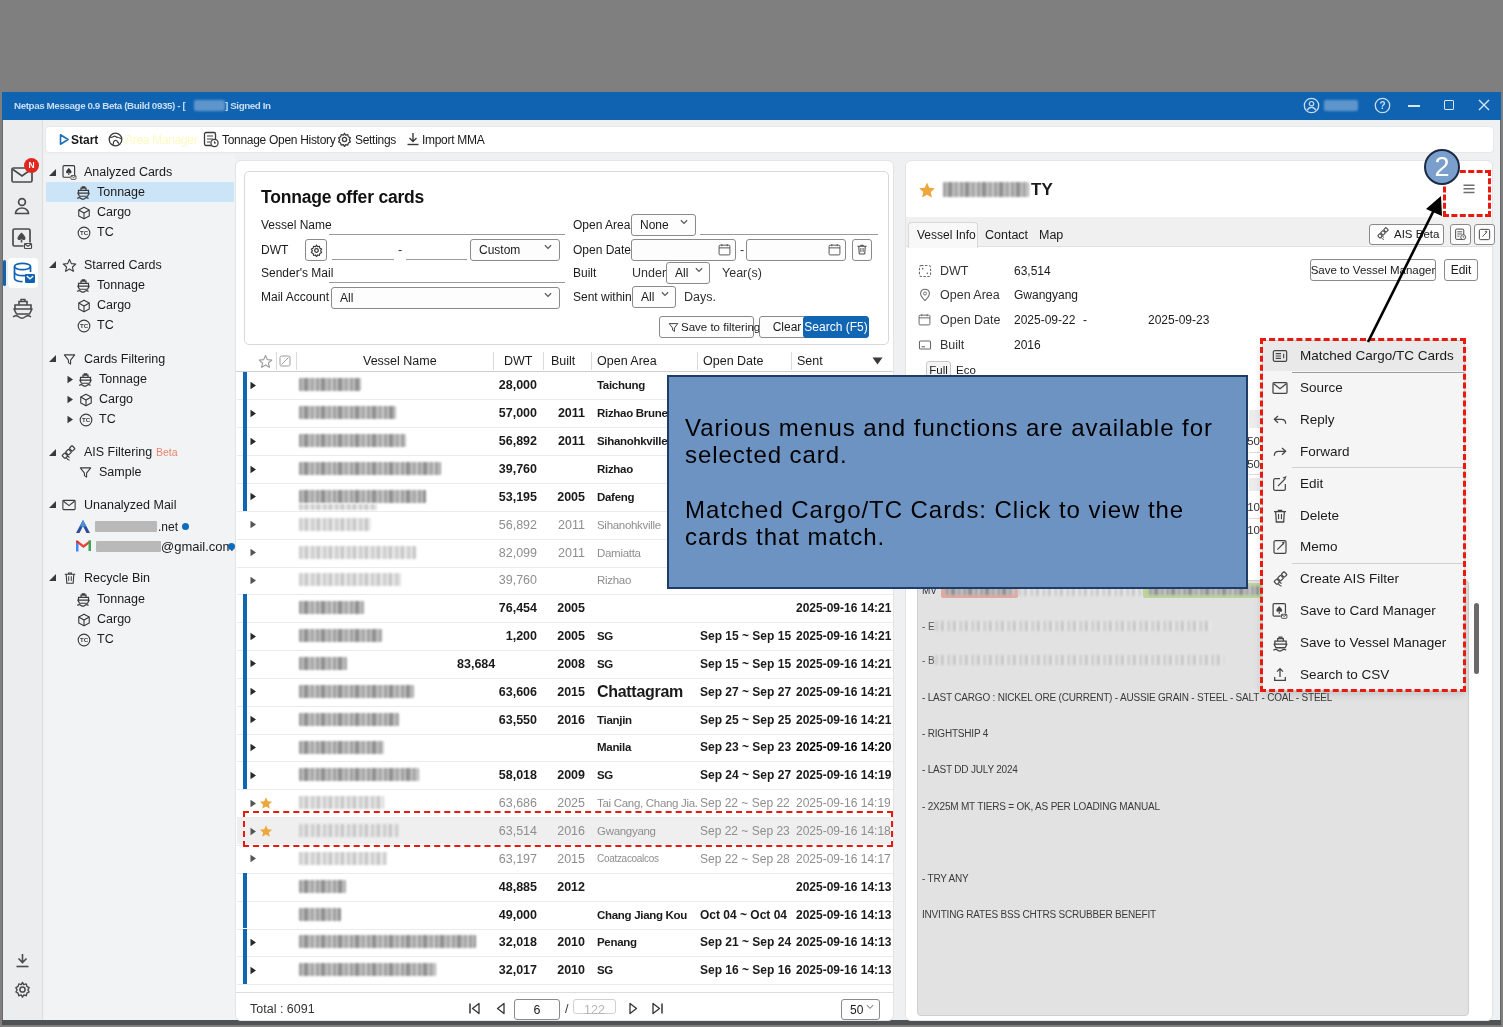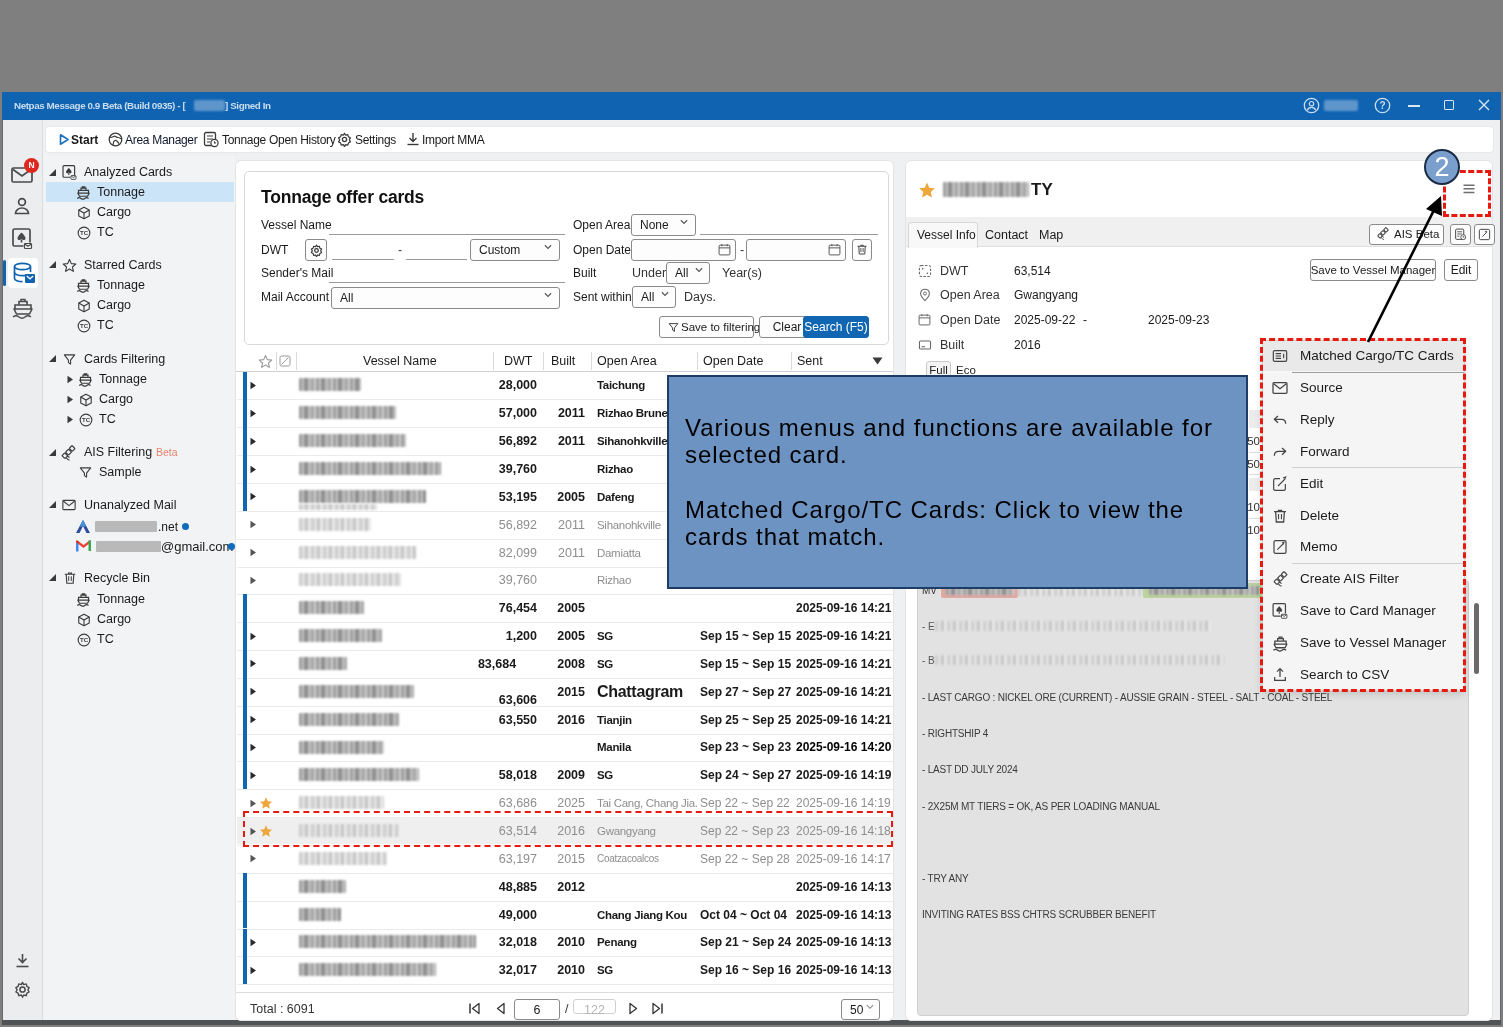--- a/index.html
+++ b/index.html
@@ -44,21 +44,21 @@
 <div class="a" style="left:45px;top:126px;width:1449px;height:27px;background:#fff;border:1px solid #e8e8e8;border-radius:4px;"></div>
 <svg class="a" style="left:58px;top:133px" width="12" height="13" viewBox="0 0 12 13">
 <path d="M2.5 1.8 L10 6.5 L2.5 11.2 Z" fill="none" stroke="#1b6fbe" stroke-width="1.6" stroke-linejoin="round"></path>
   </svg>
 <div class="a" style="left:71px;top:131px;height:18px;line-height:18px;font-size:12px;color:#1a1a1a;font-weight:700;white-space:nowrap;">Start</div>
 <svg class="a" style="left:108px;top:132px" width="15" height="15" viewBox="0 0 15 15">
 <circle cx="7.5" cy="7.5" r="6.3" fill="none" stroke="#3a3a3a" stroke-width="1.3"></circle>
 <path d="M2 5 C4 6.5 6 3 7.5 4.5 C9 6 12 5 13 7" fill="none" stroke="#3a3a3a" stroke-width="1.2"></path>
 <path d="M5 13 C6 10.5 4.5 9.5 7 8.5 C9.5 7.5 9 10 11 11.5" fill="none" stroke="#3a3a3a" stroke-width="1.2"></path>
   </svg>
-<div class="a" style="left:125px;top:131px;height:18px;line-height:18px;font-size:12px;color:#0f172a;font-weight:400;white-space:nowrap;letter-spacing:-0.3px;">Area Manager</div>
+<div class="a" style="left:125px;top:131px;height:18px;line-height:18px;font-size:12px;color:#fef9c3;font-weight:400;white-space:nowrap;letter-spacing:-0.3px;">Area Manager</div>
 <svg class="a" style="left:203px;top:131px" width="16" height="17" viewBox="0 0 16 17">
 <rect x="1.5" y="1.5" width="11" height="13" rx="1.5" fill="none" stroke="#3a3a3a" stroke-width="1.3"></rect>
 <path d="M4 5 h6 M4 8 h6 M4 11 h3" stroke="#3a3a3a" stroke-width="1.2"></path>
 <circle cx="11.5" cy="12" r="3.6" fill="#fff" stroke="#3a3a3a" stroke-width="1.2"></circle>
 <path d="M11.5 10.2 v1.8 h1.6" stroke="#3a3a3a" stroke-width="1.1" fill="none"></path>
   </svg>
 <div class="a" style="left:222px;top:131px;height:18px;line-height:18px;font-size:12px;color:#1a1a1a;font-weight:400;white-space:nowrap;letter-spacing:-0.3px;">Tonnage Open History</div>
 <svg class="a" style="left:337px;top:132px" width="15" height="15" viewBox="0 0 15 15">
 <circle cx="7.5" cy="7.5" r="2.1" fill="none" stroke="#3a3a3a" stroke-width="1.3"></circle>
 <path d="M7.5 1.2 l1.1 2 2.2-.6 .6 2.2 2 1.1-1.1 2 1.1 2-2 1.1-.6 2.2-2.2-.6-1.1 2-1.1-2-2.2 .6-.6-2.2-2-1.1 1.1-2-1.1-2 2-1.1 .6-2.2 2.2 .6z" fill="none" stroke="#3a3a3a" stroke-width="1.2" stroke-linejoin="round"></path>
@@ -437,32 +437,32 @@
 <div class="a" style="left:545px;top:627.0749999999999px;height:18px;line-height:18px;font-size:12.5px;color:#1a1a1a;font-weight:700;white-space:nowrap;width:40px;text-align:right;">2005</div>
 <div class="a" style="left:597px;top:627.0749999999999px;height:18px;line-height:18px;font-size:11.5px;color:#1a1a1a;font-weight:700;white-space:nowrap;width:101px;overflow:hidden;letter-spacing:-0.3px;">SG</div>
 <div class="a" style="left:700px;top:627.0749999999999px;height:18px;line-height:18px;font-size:12px;color:#1a1a1a;font-weight:700;white-space:nowrap;">Sep 15 ~ Sep 15</div>
 <div class="a" style="left:796px;top:627.0749999999999px;height:18px;line-height:18px;font-size:12px;color:#1a1a1a;font-weight:700;white-space:nowrap;">2025-09-16 14:21</div>
 <div class="a" style="left:237px;top:677.9px;width:656px;height:1px;background:#ebebeb;"></div>
 <div class="a" style="left:243px;top:650.0px;width:4px;height:27.9px;background:#1166b3;"></div>
 <svg class="a" style="left:249px;top:659.4px" width="8" height="9" viewBox="0 0 8 9">
     <path d="M1.5 0.8 L7 4.5 L1.5 8.2 Z" fill="#2a2a2a"></path>
   </svg>
 <div class="a blur" style="left:299px;top:656.9px;width:48px;height:13px;"></div>
-<div class="a" style="left:457px;top:654.925px;height:18px;line-height:18px;font-size:12.5px;color:#1a1a1a;font-weight:700;white-space:nowrap;width:80px;text-align:center;">83,684</div>
+<div class="a" style="left:457px;top:654.925px;height:18px;line-height:18px;font-size:12.5px;color:#1a1a1a;font-weight:700;white-space:nowrap;width:80px;text-align:left;">83,684</div>
 <div class="a" style="left:545px;top:654.925px;height:18px;line-height:18px;font-size:12.5px;color:#1a1a1a;font-weight:700;white-space:nowrap;width:40px;text-align:right;">2008</div>
 <div class="a" style="left:597px;top:654.925px;height:18px;line-height:18px;font-size:11.5px;color:#1a1a1a;font-weight:700;white-space:nowrap;width:101px;overflow:hidden;letter-spacing:-0.3px;">SG</div>
 <div class="a" style="left:700px;top:654.925px;height:18px;line-height:18px;font-size:12px;color:#1a1a1a;font-weight:700;white-space:nowrap;">Sep 15 ~ Sep 15</div>
 <div class="a" style="left:796px;top:654.925px;height:18px;line-height:18px;font-size:12px;color:#1a1a1a;font-weight:700;white-space:nowrap;">2025-09-16 14:21</div>
 <div class="a" style="left:237px;top:705.7px;width:656px;height:1px;background:#ebebeb;"></div>
 <div class="a" style="left:243px;top:677.9px;width:4px;height:27.9px;background:#1166b3;"></div>
 <svg class="a" style="left:249px;top:687.3px" width="8" height="9" viewBox="0 0 8 9">
     <path d="M1.5 0.8 L7 4.5 L1.5 8.2 Z" fill="#2a2a2a"></path>
   </svg>
 <div class="a blur" style="left:299px;top:684.8px;width:115px;height:13px;"></div>
-<div class="a" style="left:457px;top:682.775px;height:18px;line-height:18px;font-size:12.5px;color:#1a1a1a;font-weight:700;white-space:nowrap;width:80px;text-align:right;margin-top:8px;">63,606</div>
+<div class="a" style="left:457px;top:682.775px;height:18px;line-height:18px;font-size:12.5px;color:#1a1a1a;font-weight:700;white-space:nowrap;width:80px;text-align:right;">63,606</div>
 <div class="a" style="left:545px;top:682.775px;height:18px;line-height:18px;font-size:12.5px;color:#1a1a1a;font-weight:700;white-space:nowrap;width:40px;text-align:right;">2015</div>
 <div class="a" style="left:597px;top:682.775px;height:18px;line-height:18px;font-size:16px;color:#1a1a1a;font-weight:700;white-space:nowrap;width:101px;overflow:hidden;letter-spacing:-0.3px;">Chattagram</div>
 <div class="a" style="left:700px;top:682.775px;height:18px;line-height:18px;font-size:12px;color:#1a1a1a;font-weight:700;white-space:nowrap;">Sep 27 ~ Sep 27</div>
 <div class="a" style="left:796px;top:682.775px;height:18px;line-height:18px;font-size:12px;color:#1a1a1a;font-weight:700;white-space:nowrap;">2025-09-16 14:21</div>
 <div class="a" style="left:237px;top:733.6px;width:656px;height:1px;background:#ebebeb;"></div>
 <div class="a" style="left:243px;top:705.7px;width:4px;height:27.9px;background:#1166b3;"></div>
 <svg class="a" style="left:249px;top:715.1px" width="8" height="9" viewBox="0 0 8 9">
     <path d="M1.5 0.8 L7 4.5 L1.5 8.2 Z" fill="#2a2a2a"></path>
   </svg>
 <div class="a blur" style="left:299px;top:712.6px;width:100px;height:13px;"></div>

